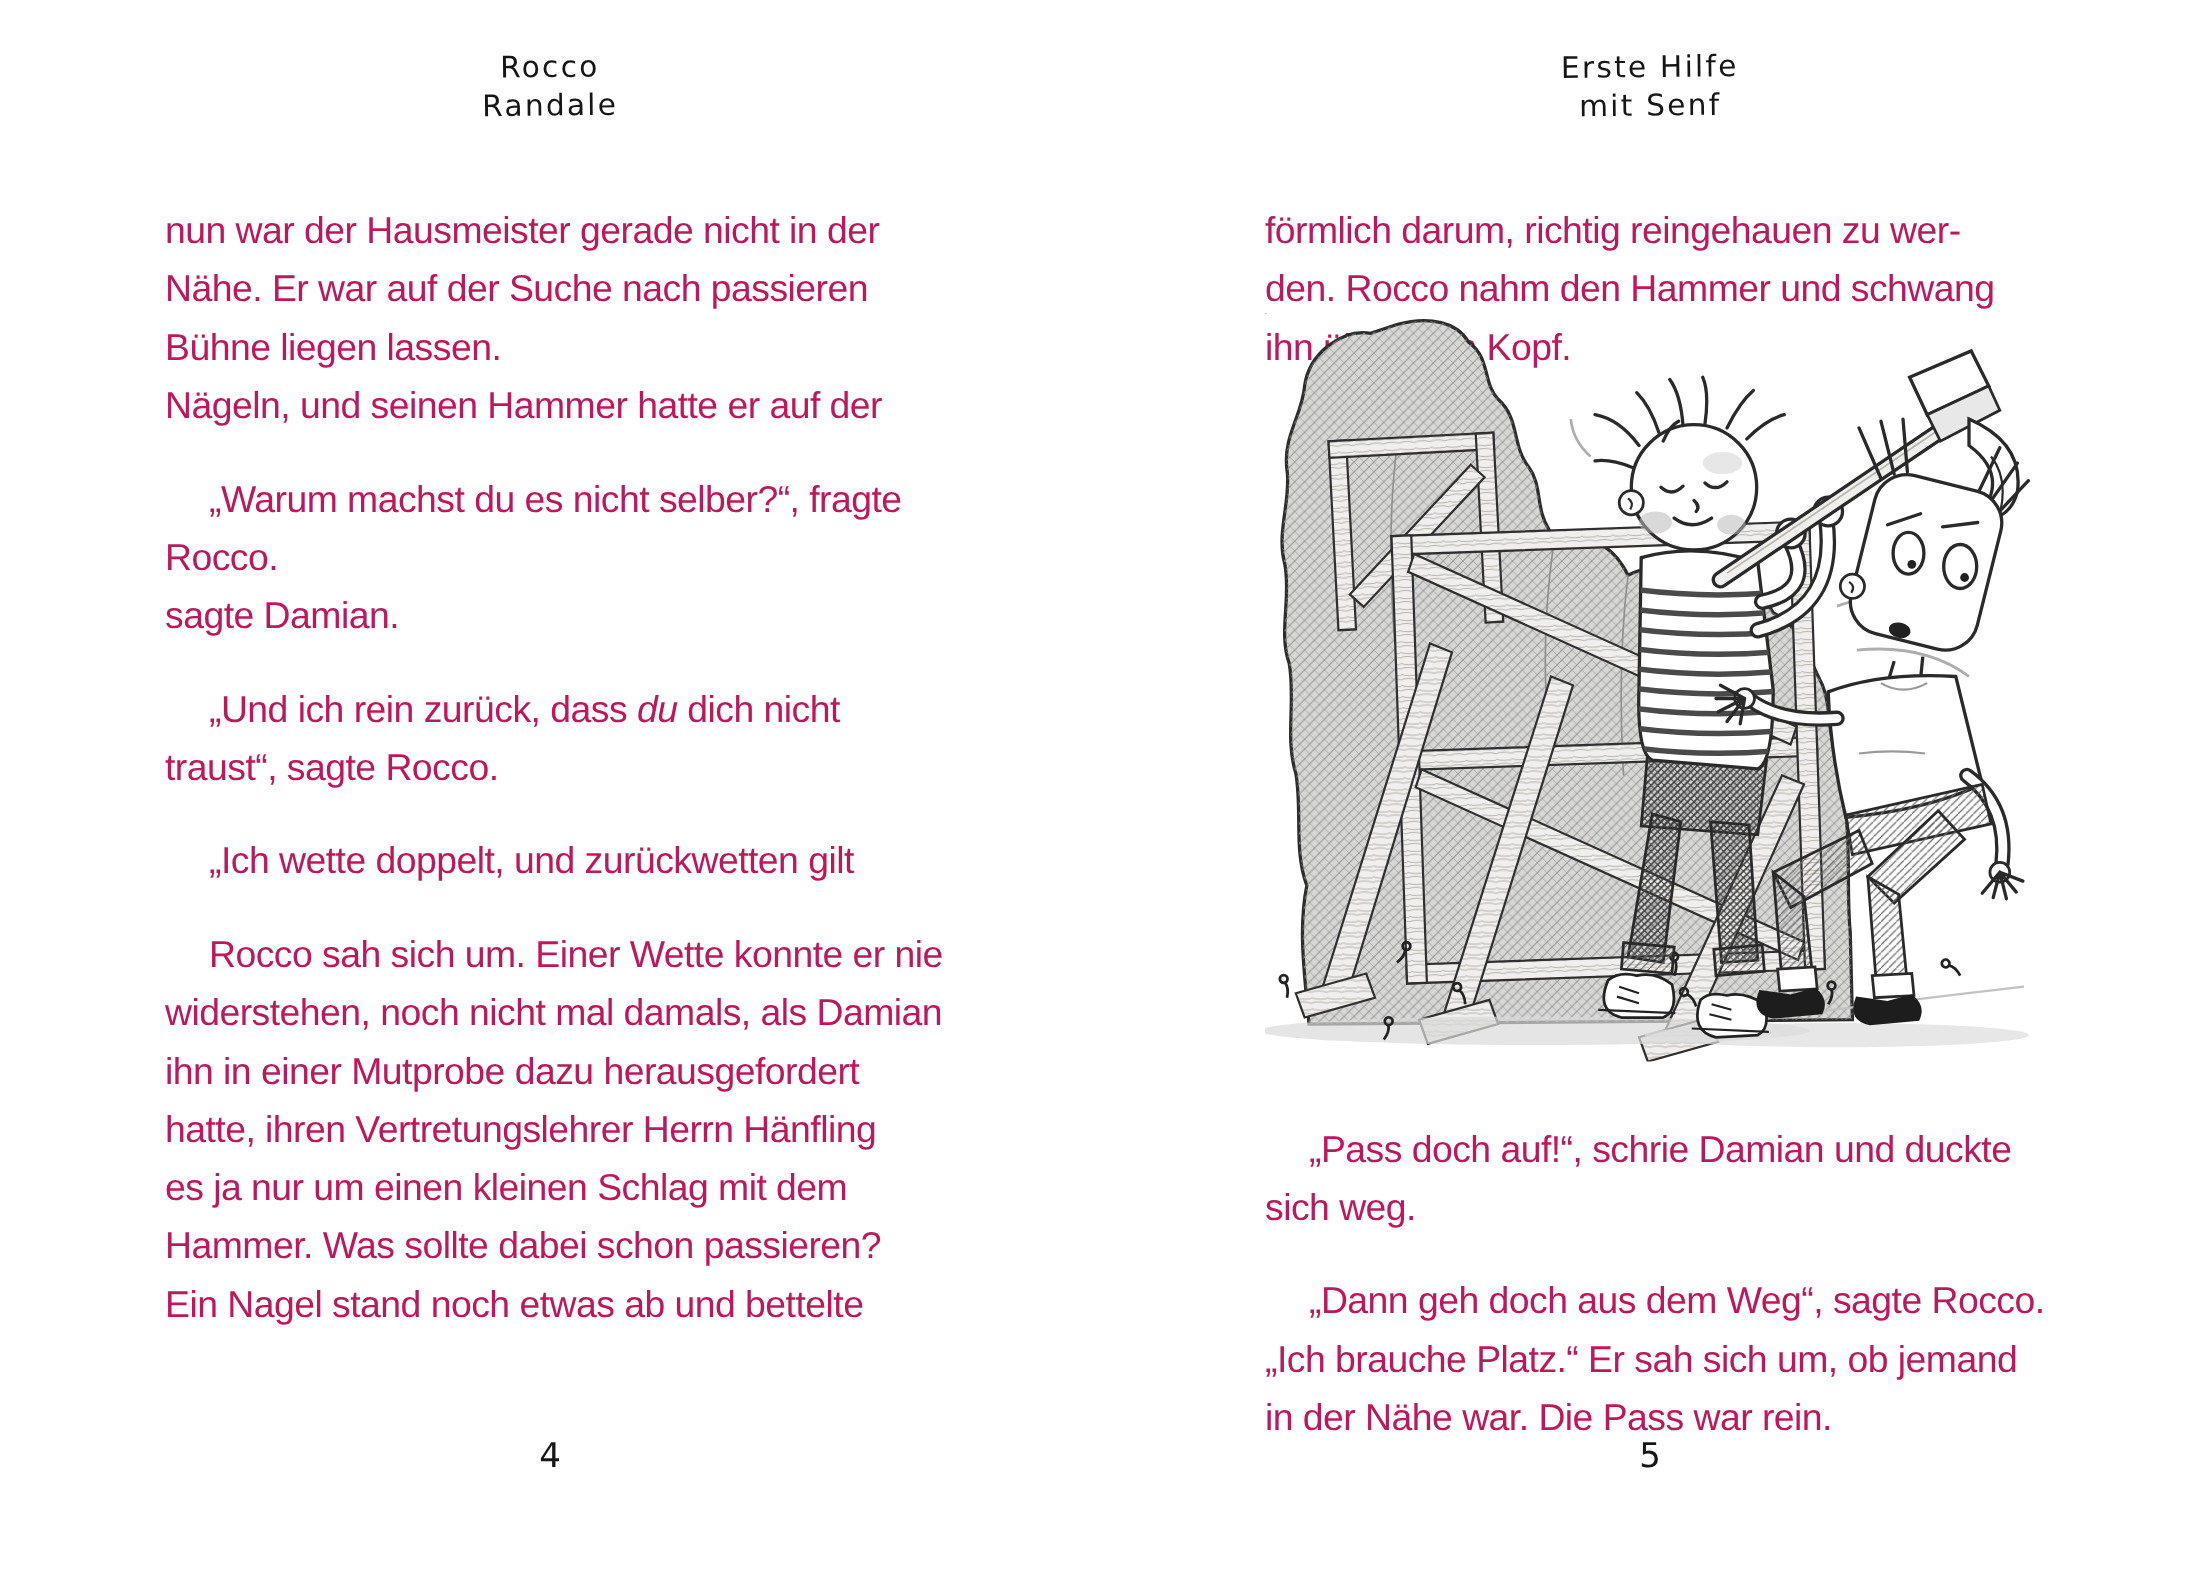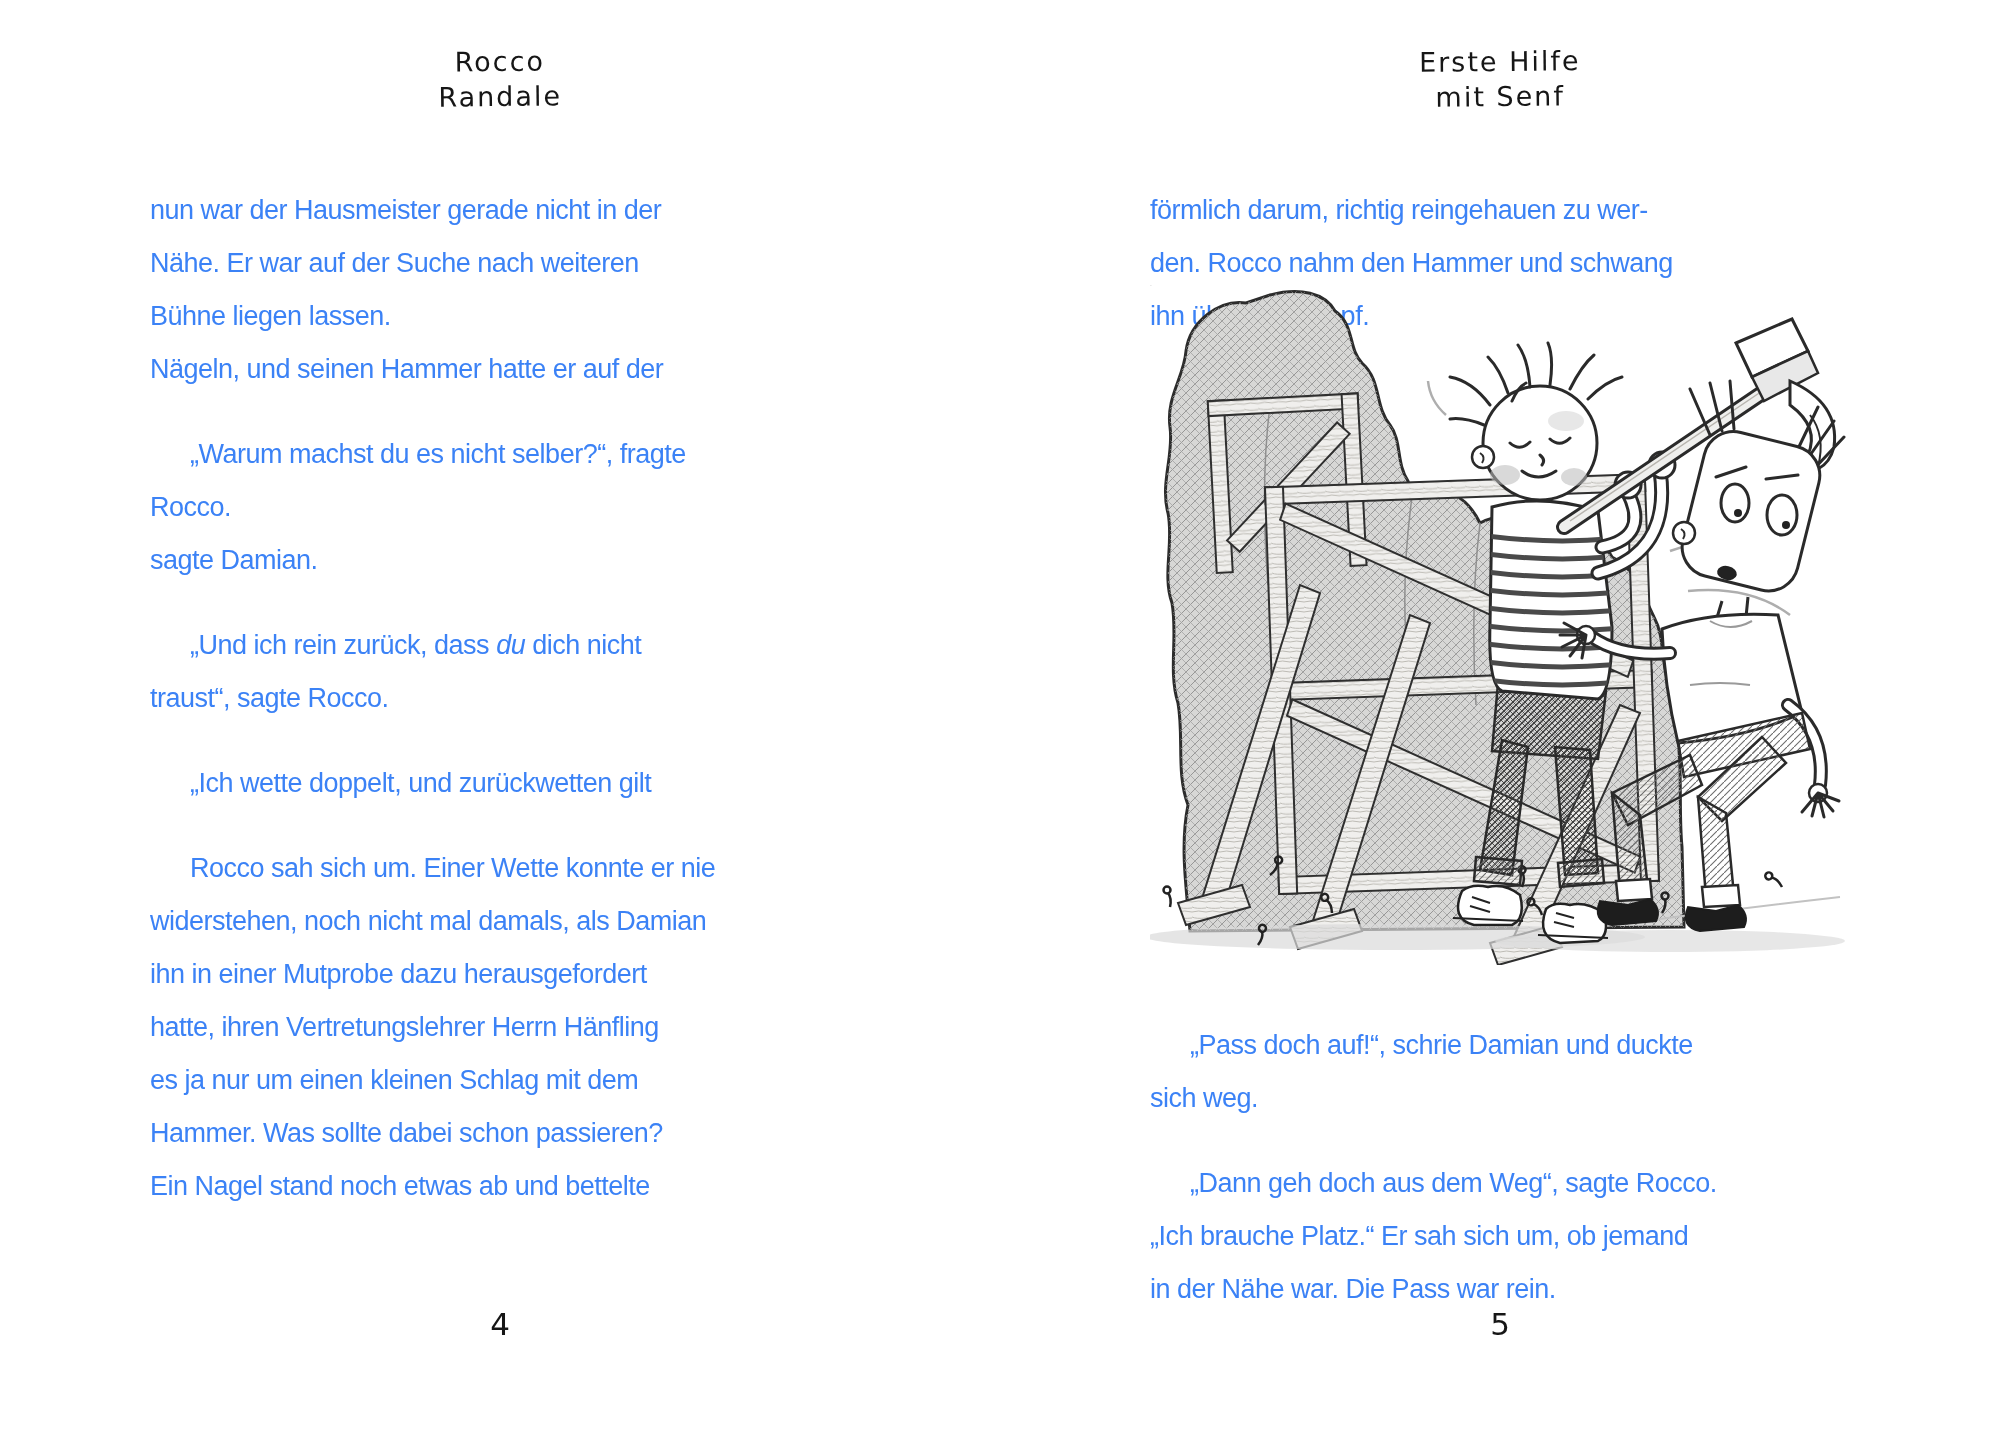--- a/index.html
+++ b/index.html
@@ -8,22 +8,22 @@
     font-family:"Liberation Sans",sans-serif;color:#1b1b1b;overflow:hidden;
   }
   .header{
     position:absolute;text-align:center;
     font-family:"DejaVu Sans",sans-serif;font-size:27px;line-height:35px;
     letter-spacing:2px;color:#161616;transform:rotate(-0.6deg);
   }
   .header-left{left:150px;top:44px;width:700px;}
   .header-right{left:1150px;top:44px;width:700px;}
   .body-text{
-    position:absolute;font-size:27px;line-height:53px;letter-spacing:-0.5px;
-    color:#3b82f6;
+    position:absolute;font-size:34px;line-height:53px;letter-spacing:-0.5px;
+    color:#be185d;
   }
   .body-left{left:150px;top:184px;}
   .body-right-top{left:1150px;top:184px;}
   .body-right-bottom{left:1150px;top:987px;}
   .line{white-space:pre;}
   .line.indent{padding-left:40px;margin-top:32px;}
   .it{font-style:italic;}
   .pagenum{
     position:absolute;text-align:center;
     font-family:"DejaVu Sans",sans-serif;font-size:31px;color:#161616;
@@ -42,21 +42,21 @@
     <div>Randale</div>
   </div>
 
   <div class="header header-right">
     <div>Erste Hilfe</div>
     <div>mit Senf</div>
   </div>
 
   <div class="body-text body-left">
       <div class="line"><span>nun war der Hausmeister gerade nicht in der</span></div>
-      <div class="line"><span>Nähe. Er war auf der Suche nach weiteren</span></div>
+      <div class="line"><span>Nähe. Er war auf der Suche nach passieren</span></div>
       <div class="line"><span>Bühne liegen lassen.</span></div>
       <div class="line"><span>Nägeln, und seinen Hammer hatte er auf der</span></div>
       <div class="line indent"><span>„Warum machst du es nicht selber?“, fragte</span></div>
       <div class="line"><span>Rocco.</span></div>
       <div class="line"><span>sagte Damian.</span></div>
       <div class="line indent"><span>„Und ich rein zurück, dass </span><span class="it">du</span><span> dich nicht</span></div>
       <div class="line"><span>traust“, sagte Rocco.</span></div>
       <div class="line indent"><span>„Ich wette doppelt, und zurückwetten gilt</span></div>
       <div class="line indent"><span>Rocco sah sich um. Einer Wette konnte er nie</span></div>
       <div class="line"><span>widerstehen, noch nicht mal damals, als Damian</span></div>

